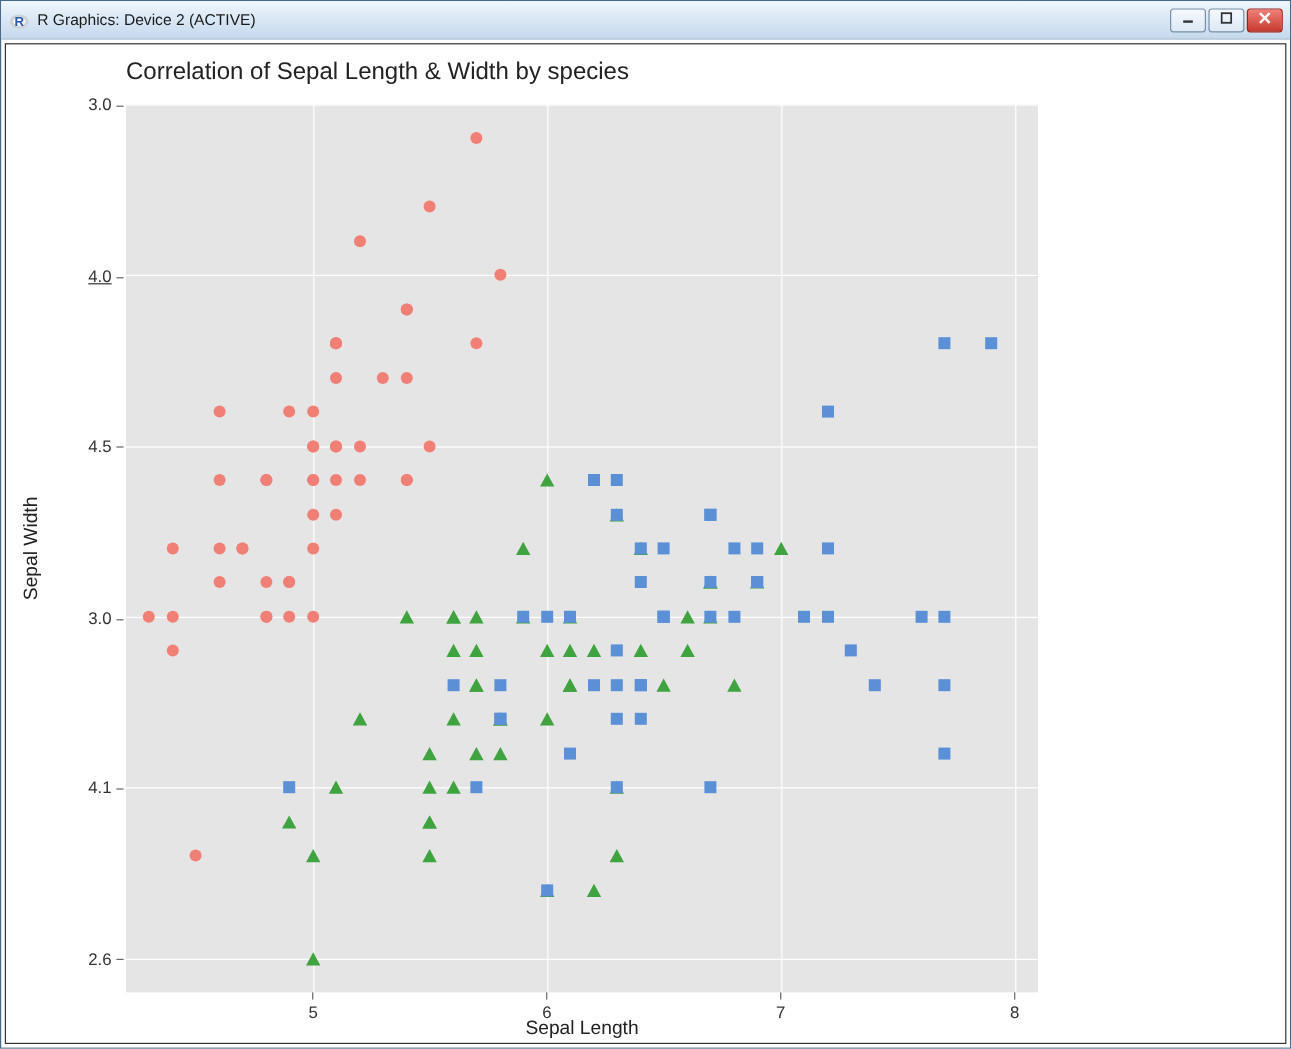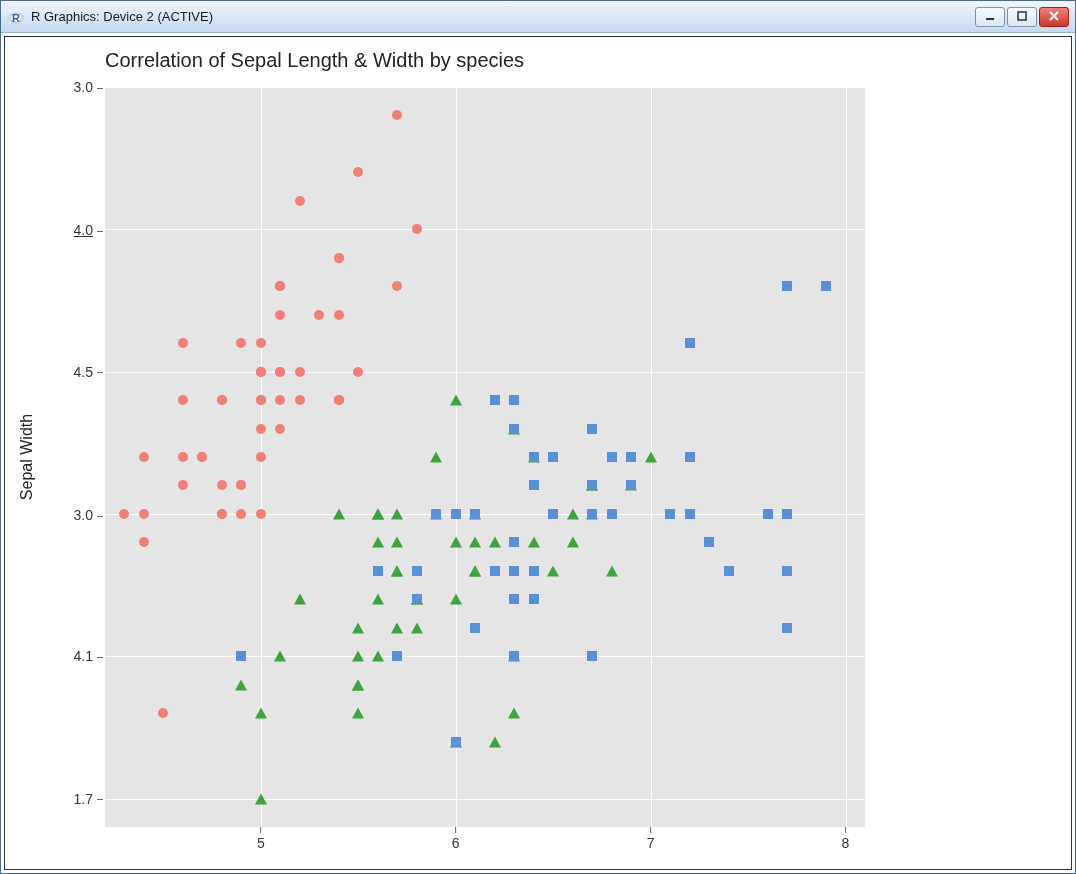--- a/index.html
+++ b/index.html
@@ -416,31 +416,32 @@
           <div class="pt pt-square" style="background: rgb(91, 143, 214); left: 506.667px; top: 370px;"></div>
           <div class="pt pt-square" style="background: rgb(91, 143, 214); left: 487.179px; top: 341.538px;"></div>
           <div class="pt pt-square" style="background: rgb(91, 143, 214); left: 487.179px; top: 426.923px;"></div>
           <div class="pt pt-square" style="background: rgb(91, 143, 214); left: 409.231px; top: 569.231px;"></div>
           <div class="pt pt-square" style="background: rgb(91, 143, 214); left: 448.205px; top: 426.923px;"></div>
           <div class="pt pt-square" style="background: rgb(91, 143, 214); left: 389.744px; top: 313.077px;"></div>
           <div class="pt pt-square" style="background: rgb(91, 143, 214); left: 331.282px; top: 426.923px;"></div>
         </div>
 
       <div class="y-axis" id="y-axis">
-          <div class="y-tick" style="top: 711.538px;"><span>1.7</span><span class="tickmark"></span></div>
+          <div class="y-tick" style="top: 711.538px;"><span>2.6</span><span class="tickmark"></span></div>
           <div class="y-tick" style="top: 569.231px;"><span>4.1</span><span class="tickmark"></span></div>
           <div class="y-tick" style="top: 428px;"><span>3.0</span><span class="tickmark"></span></div>
           <div class="y-tick" style="top: 284.615px;"><span>4.5</span><span class="tickmark"></span></div>
           <div class="y-tick" style="top: 143px; text-decoration: underline;"><span>4.0</span><span class="tickmark"></span></div>
           <div class="y-tick" style="top: 0px;"><span>3.0</span><span class="tickmark"></span></div>
         </div>
       <div class="y-label">Sepal Width</div>
 
       <div class="x-axis" id="x-axis">
           <div class="x-tick" style="left: 155.897px;"><span class="tickmark"></span><span>5</span></div>
           <div class="x-tick" style="left: 350.769px;"><span class="tickmark"></span><span>6</span></div>
           <div class="x-tick" style="left: 545.641px;"><span class="tickmark"></span><span>7</span></div>
           <div class="x-tick" style="left: 740.513px;"><span class="tickmark"></span><span>8</span></div>
         </div>
+      <div class="x-label">Sepal Length</div>
 
     </div>
   </div>
 </div>
 
 </body></html>

